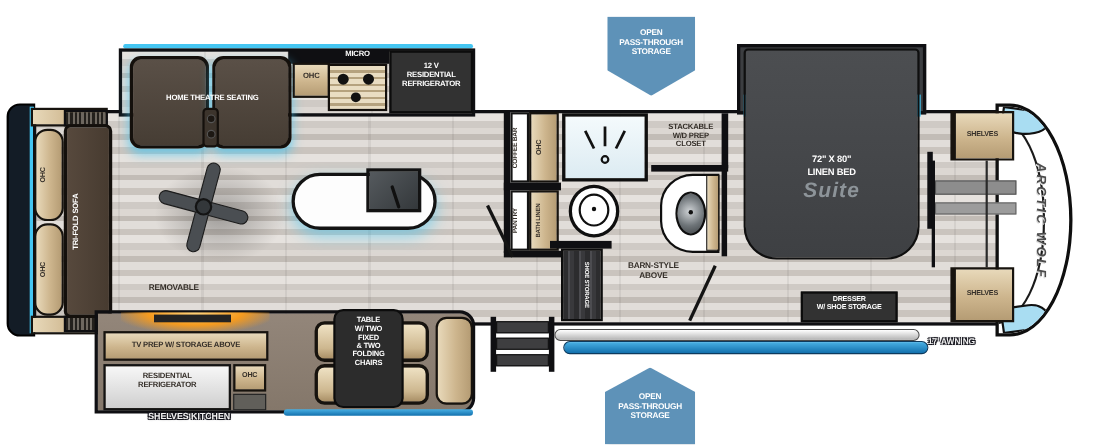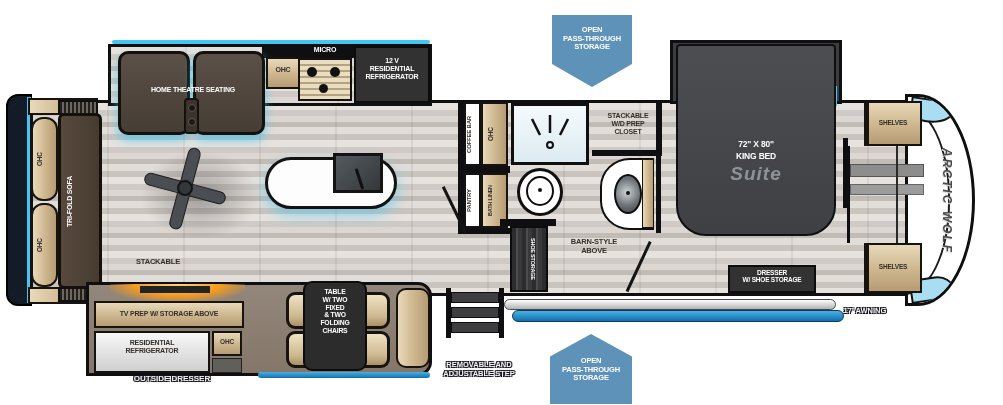--- a/index.html
+++ b/index.html
@@ -138,52 +138,52 @@
 ABOVE</div>
   <div class="abs" style="left:627px;top:290px;width:55px;height:0;border-top:3px solid #141414;transform:rotate(-65deg);transform-origin:0 50%;"></div>
 
   <div class="abs" style="left:466px;top:232px;width:52px;height:0;border-top:3px solid #141414;transform:rotate(-116deg);transform-origin:0 50%;"></div>
 
   <div class="abs" style="left:670px;top:40px;width:172px;height:64px;background:#3c3e41;border:3px solid #0f0f12;"></div>
   <div class="abs cyan" style="left:676px;top:86px;width:4px;height:20px;"></div>
   <div class="abs cyan" style="left:833px;top:86px;width:4px;height:20px;"></div>
   <div class="abs" style="left:676px;top:44px;width:160px;height:192px;background:linear-gradient(180deg,#4c4e51 0%,#3e4043 100%);border:2.5px solid #0f0f0f;border-radius:4px 4px 30px 30px;"></div>
   <div class="abs lbl wlbl" style="left:676px;top:140px;width:160px;font-size:8.5px;">72" X 80"</div>
-  <div class="abs lbl wlbl" style="left:676px;top:152px;width:160px;font-size:8.5px;">KING BED</div>
+  <div class="abs lbl wlbl" style="left:676px;top:152px;width:160px;font-size:8.5px;">LINEN BED</div>
   <div class="abs" style="left:676px;top:163px;width:160px;font-size:19px;font-style:italic;font-weight:bold;color:#8d9499;text-align:center;letter-spacing:1px;">Suite</div>
 
   <div class="abs darkbox" style="left:728px;top:265px;width:88px;height:28px;"></div>
   <div class="abs lbl wlbl" style="left:728px;top:269px;width:88px;font-size:6.5px;">DRESSER
 W/ SHOE STORAGE</div>
 
   <div class="abs wall" style="left:843px;top:138px;width:5px;height:70px;"></div>
   <div class="abs" style="left:847px;top:146px;width:74px;height:97px;border-left:3px solid #0f0f12;">
     <div class="abs" style="left:0;top:18px;width:74px;height:13px;background:#8d8d8d;border:1px solid #555;"></div>
     <div class="abs" style="left:0;top:38px;width:74px;height:11px;background:#9c9c9c;border:1px solid #666;"></div>
     <div class="abs" style="left:46px;top:0;width:2px;height:97px;background:#2a2a2a;"></div>
   </div>
   <div class="abs tan" style="left:864px;top:101px;width:58px;height:45px;border-left-width:5px;"></div>
   <div class="abs lbl" style="left:864px;top:119px;width:58px;font-size:6.5px;">SHELVES</div>
   <div class="abs tan" style="left:864px;top:243px;width:58px;height:50px;border-left-width:5px;"></div>
   <div class="abs lbl" style="left:864px;top:263px;width:58px;font-size:6.5px;">SHELVES</div>
 
-  <div class="abs lbl" style="left:118px;top:258px;width:80px;font-size:7.5px;">STACKABLE</div>
+  <div class="abs lbl" style="left:118px;top:258px;width:80px;font-size:7.5px;">REMOVABLE</div>
 
   <div class="abs" style="left:86px;top:282px;width:346px;height:94px;background:linear-gradient(180deg,#93867a 0%,#84776a 100%);border:3px solid #0f0f12;border-radius:0 14px 14px 0;"></div>
   <div class="abs" style="left:110px;top:284px;width:135px;height:18px;background:radial-gradient(ellipse at 50% 0%,#ffd27a 0%,#f59b1f 45%,rgba(245,155,31,0) 78%);"></div>
   <div class="abs" style="left:140px;top:286px;width:70px;height:7px;background:#232323;"></div>
   <div class="abs tan" style="left:94px;top:301px;width:150px;height:27px;"></div>
   <div class="abs lbl" style="left:94px;top:310px;width:150px;font-size:7px;">TV PREP W/ STORAGE ABOVE</div>
   <div class="abs" style="left:94px;top:331px;width:116px;height:42px;background:linear-gradient(180deg,#f7f7f7 0%,#cfcfcf 100%);border:2px solid #131313;"></div>
   <div class="abs lbl" style="left:94px;top:339px;width:116px;font-size:7px;">RESIDENTIAL
 REFRIGERATOR</div>
   <div class="abs tan" style="left:212px;top:331px;width:30px;height:25px;"></div>
   <div class="abs lbl" style="left:212px;top:338px;width:30px;font-size:6.5px;">OHC</div>
   <div class="abs" style="left:212px;top:358px;width:30px;height:15px;background:#615f5a;border:1.5px solid #222;"></div>
-  <div class="abs outline-lbl" style="left:122px;top:374px;width:100px;font-size:8px;">OUTSIDE DRESSER</div>
+  <div class="abs outline-lbl" style="left:122px;top:374px;width:100px;font-size:8px;">SHELVES KITCHEN</div>
 
   <div class="abs chair" style="left:286px;top:292px;width:46px;height:37px;"></div>
   <div class="abs chair" style="left:286px;top:331px;width:46px;height:37px;"></div>
   <div class="abs chair" style="left:344px;top:292px;width:46px;height:37px;"></div>
   <div class="abs chair" style="left:344px;top:331px;width:46px;height:37px;"></div>
   <div class="abs" style="left:303px;top:281px;width:64px;height:90px;background:#2c2c2c;border:2.5px solid #0c0c0c;border-radius:9px;"></div>
   <div class="abs lbl wlbl" style="left:303px;top:288px;width:64px;font-size:6.8px;">TABLE
 W/ TWO
 FIXED
 &amp; TWO
@@ -191,22 +191,20 @@
 CHAIRS</div>
   <div class="abs tanv" style="left:396px;top:288px;width:34px;height:80px;border-radius:10px;border-width:2.5px;"></div>
 
   <div class="abs" style="left:446px;top:288px;width:58px;height:50px;">
     <div class="abs wall" style="left:0;top:0;width:5px;height:50px;"></div>
     <div class="abs wall" style="left:53px;top:0;width:5px;height:50px;"></div>
     <div class="abs" style="left:5px;top:4px;width:48px;height:11px;background:#3e3e40;border:1.5px solid #0e0e0e;"></div>
     <div class="abs" style="left:5px;top:19px;width:48px;height:11px;background:#3e3e40;border:1.5px solid #0e0e0e;"></div>
     <div class="abs" style="left:5px;top:34px;width:48px;height:11px;background:#3e3e40;border:1.5px solid #0e0e0e;"></div>
   </div>
-  <div class="abs outline-lbl" style="left:424px;top:360px;width:110px;font-size:7.5px;">REMOVABLE AND
-ADJUSTABLE STEP</div>
 
   <div class="abs" style="left:504px;top:299px;width:332px;height:11px;background:linear-gradient(180deg,#ffffff 0%,#b2b2b2 100%);border:1.5px solid #4a4a4a;border-radius:6px;"></div>
   <div class="abs" style="left:512px;top:310px;width:332px;height:12px;background:linear-gradient(180deg,#49b0e4 0%,#1270ad 100%);border:1.5px solid #0c3a5e;border-radius:6px;"></div>
   <div class="abs outline-lbl" style="left:834px;top:306px;width:62px;font-size:7.5px;">17' AWNING</div>
   <div class="abs" style="left:258px;top:372px;width:172px;height:6px;background:linear-gradient(180deg,#49b0e4 0%,#1270ad 100%);border-radius:3px;"></div>
 
   <div class="abs banner" style="left:552px;top:15px;width:80px;height:72px;clip-path:polygon(0 0,100% 0,100% 68%,50% 100%,0 68%);"></div>
   <div class="abs lbl wlbl" style="left:552px;top:26px;width:80px;font-size:7.5px;">OPEN
 PASS-THROUGH
 STORAGE</div>

